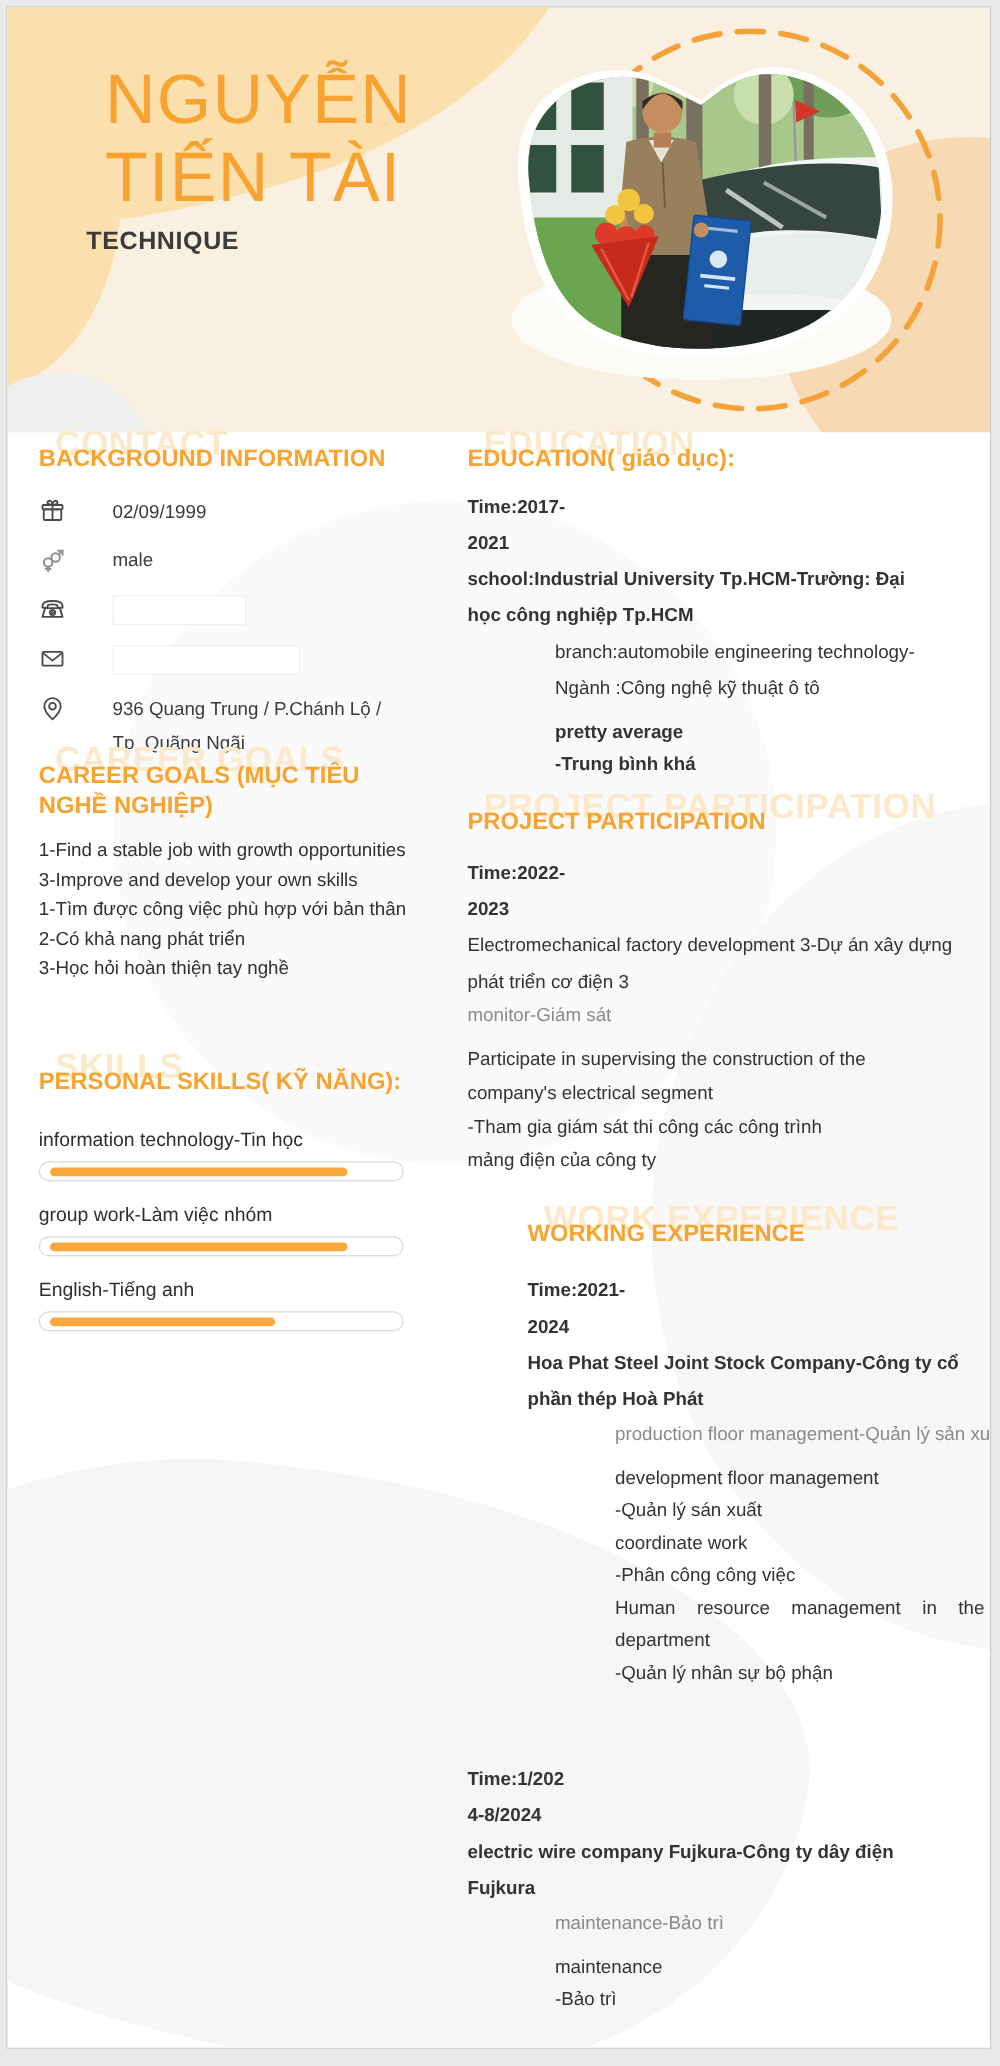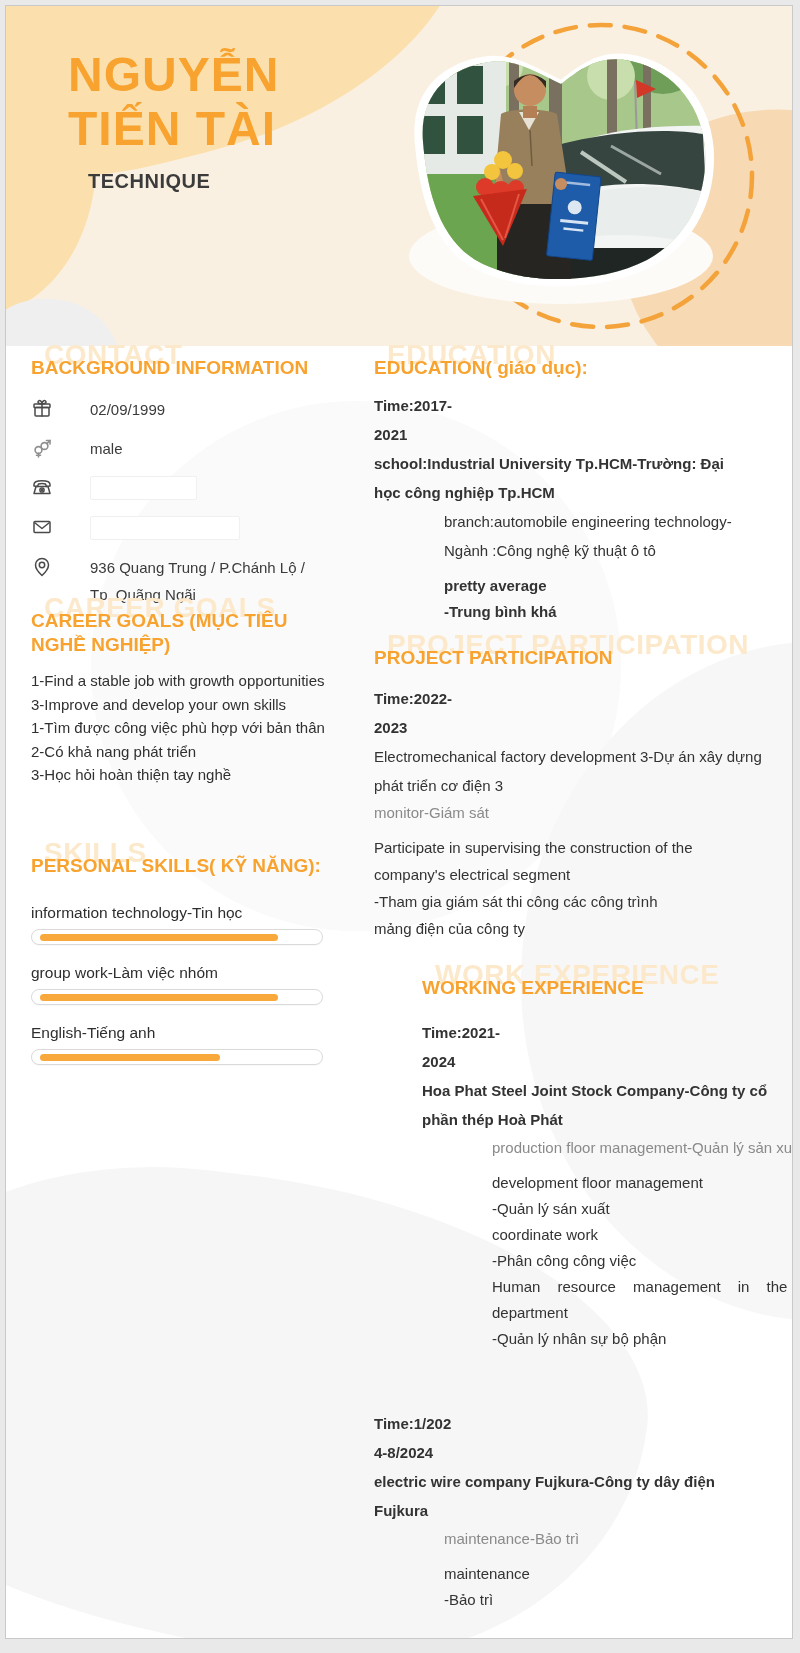--- a/index.html
+++ b/index.html
@@ -19,27 +19,27 @@
     position:absolute;left:0;top:0;width:100%;height:340px;
     background:var(--header-bg);overflow:hidden;
   }
   .blob{position:absolute;border-radius:50%;}
   .cream-a{left:-140px;top:-180px;width:610px;height:330px;background:var(--cream);transform:rotate(-14deg);border-radius:48% 52% 55% 45%/52% 48% 60% 40%;}
   .cream-b{left:-80px;top:20px;width:170px;height:290px;background:var(--cream);transform:rotate(9deg);border-radius:50% 50% 60% 40%/45% 55% 50% 50%;}
   .gray-corner{left:-35px;top:293px;width:150px;height:130px;background:#EFEFEF;border-radius:50% 50% 45% 55%/60% 55% 40% 45%;}
   .gray-right{left:735px;top:222px;width:115px;height:95px;background:#ECEDED;}
   .peach-br{left:610px;top:105px;width:370px;height:310px;background:var(--peach);transform:rotate(24deg);border-radius:55% 45% 50% 50%/50% 55% 45% 50%;}
   .name{
-    position:absolute;left:62px;top:42px;
-    font-size:48px;font-weight:bold;line-height:1.12;letter-spacing:1px;
+    position:absolute;left:78px;top:42px;
+    font-size:56px;font-weight:normal;line-height:1.12;letter-spacing:1px;
     color:var(--accent);
   }
   .subtitle{
-    position:absolute;left:63px;top:164px;
-    font-size:20px;font-weight:bold;letter-spacing:.5px;color:#3B3B3B;margin-left:19px;
+    position:absolute;left:63px;top:176px;
+    font-size:20px;font-weight:bold;letter-spacing:.5px;color:#3B3B3B;
   }
   .photo-wrap{position:absolute;left:385px;top:3px;width:415px;height:337px;}
   
   .bodyarea{position:absolute;left:0;top:340px;width:100%;height:1294px;background:#fff;}
   .blob-circle-left{left:85px;top:55px;width:530px;height:530px;background:#FAFAFA;}
   .blob-right{left:515px;top:295px;width:600px;height:680px;background:#F7F7F7;}
   .blob-bottom-left{left:-170px;top:830px;width:810px;height:470px;background:#F6F6F6;transform:rotate(7deg);border-radius:45% 55% 40% 60%/55% 45% 60% 40%;}
   .col{position:absolute;top:0;z-index:2;}
   .col-left{left:25px;width:312px;}
   .col-right{left:368px;width:392px;}

